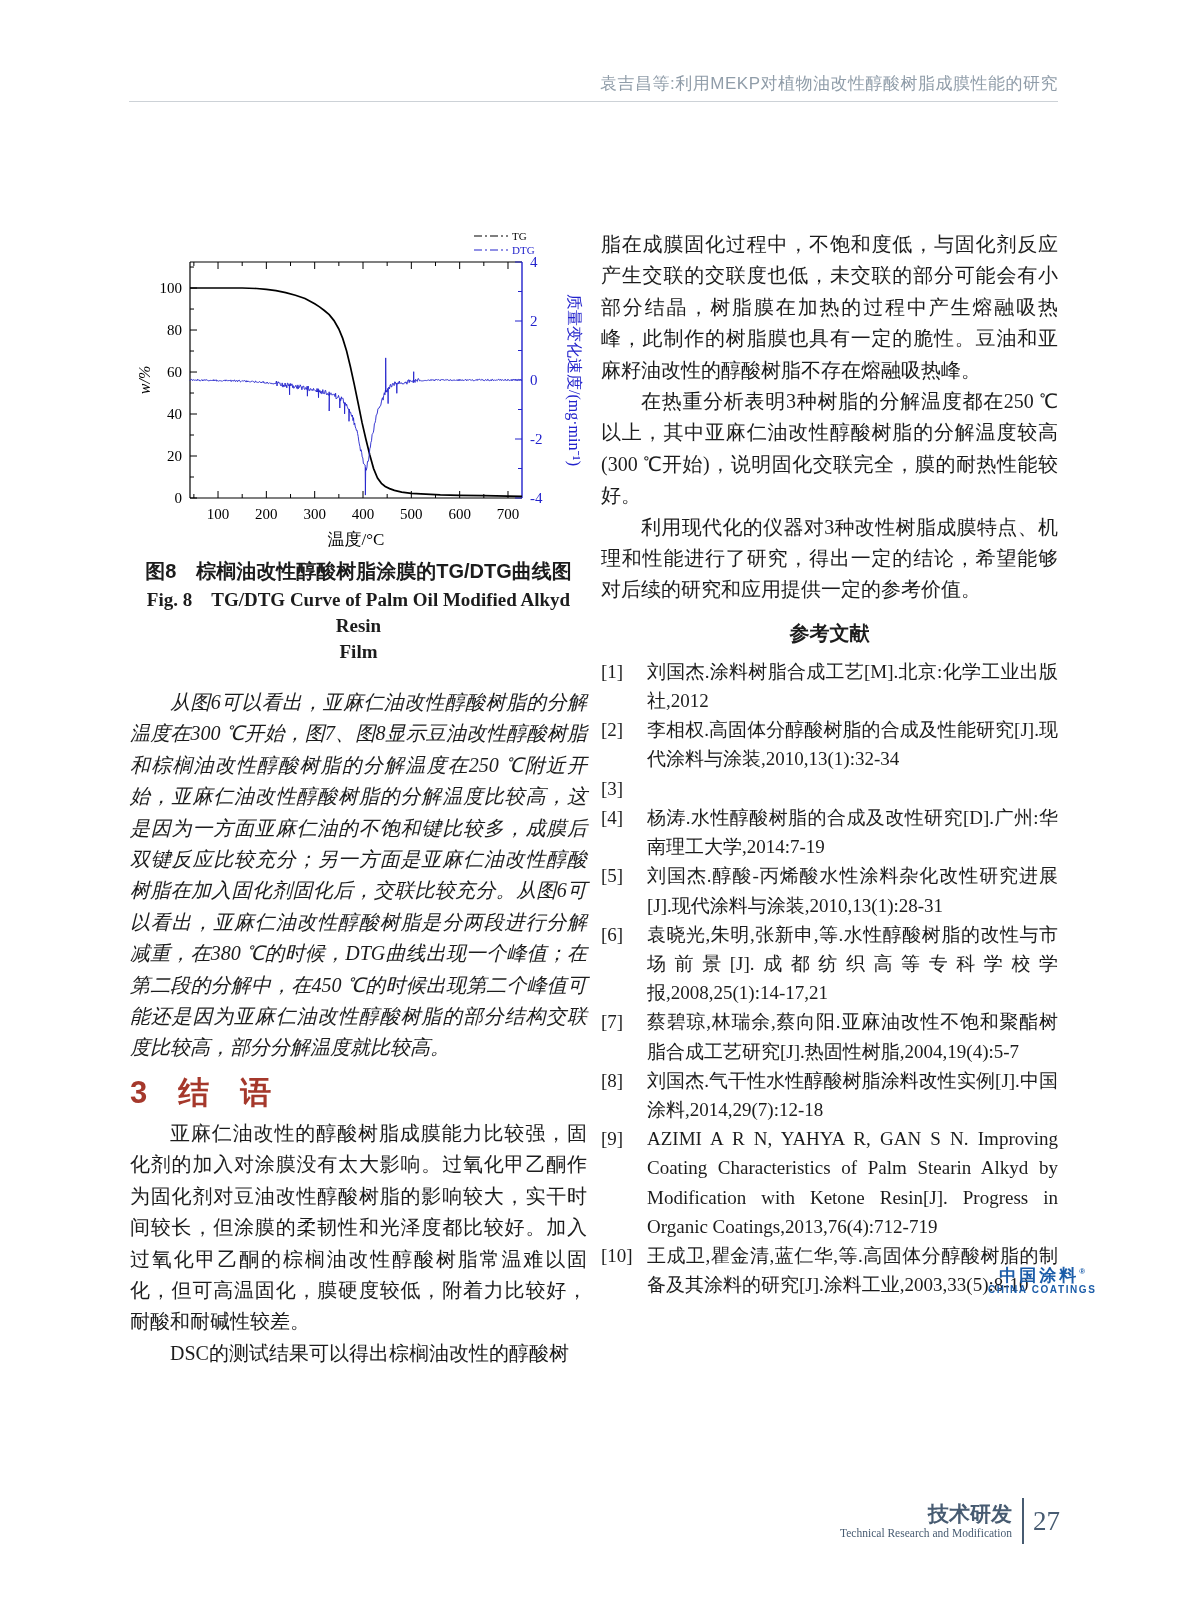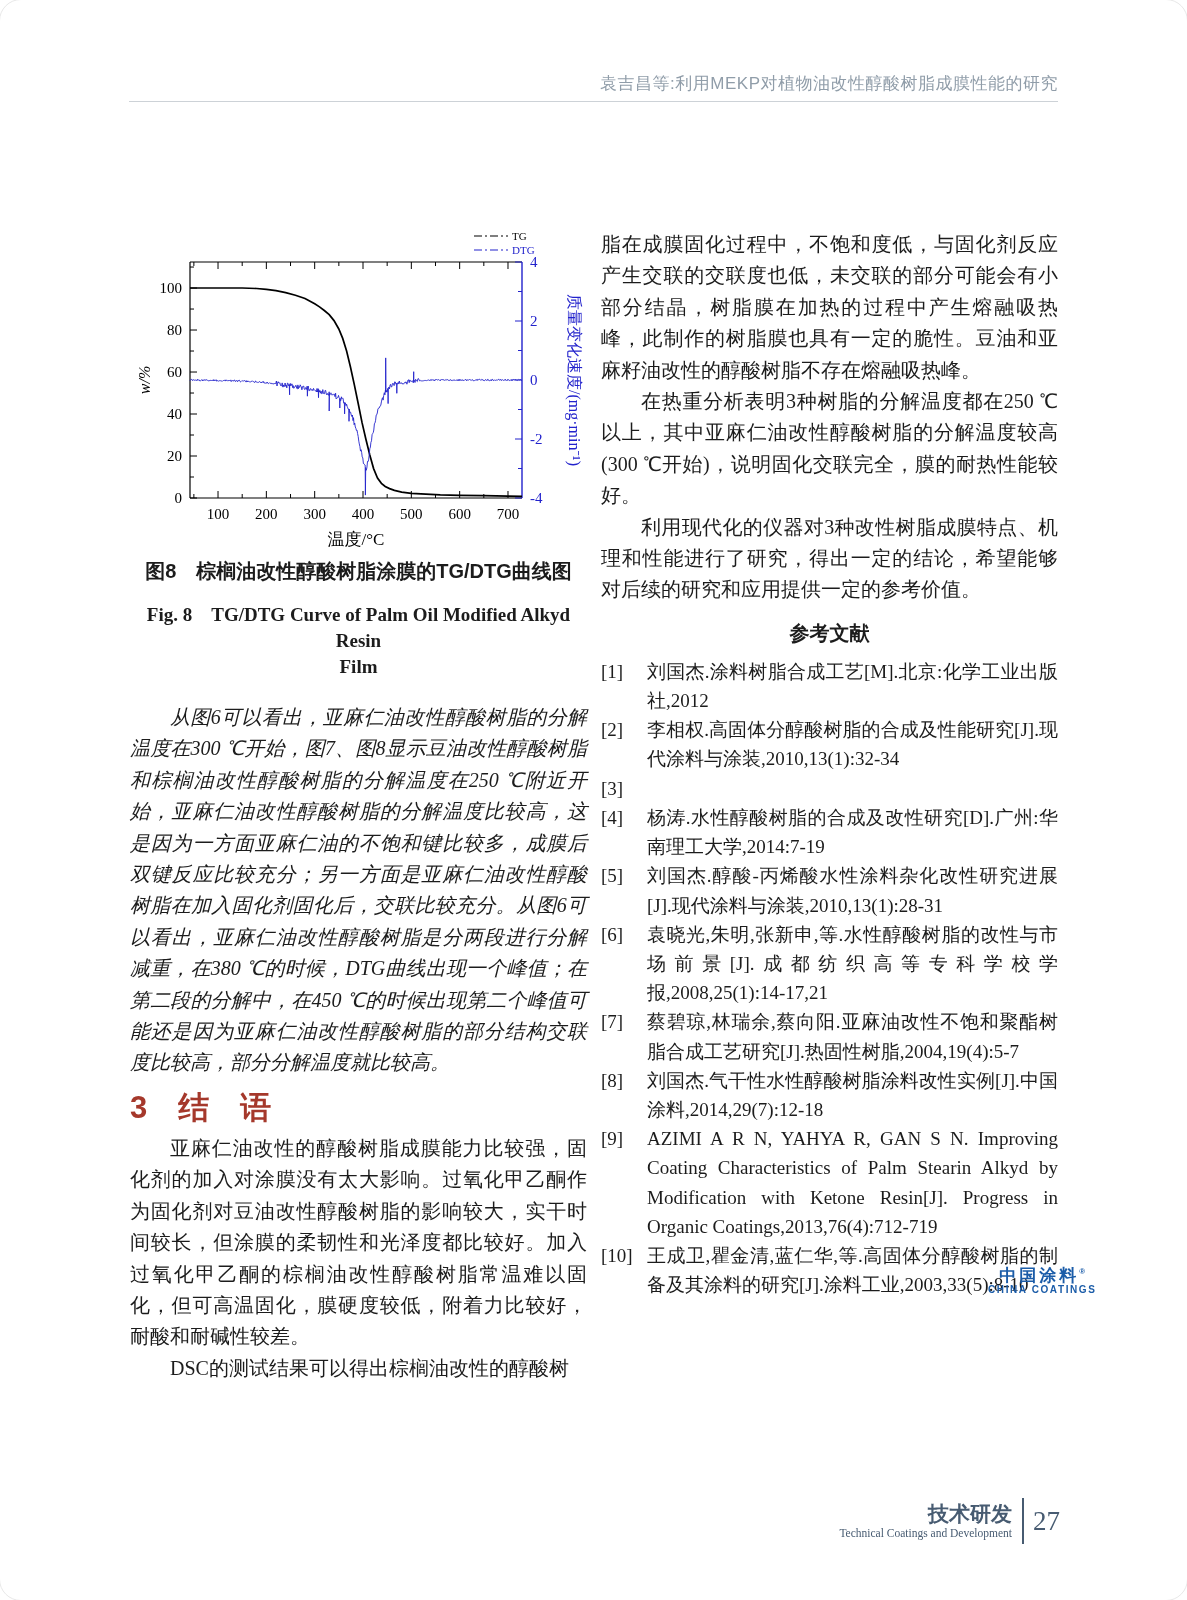--- a/index.html
+++ b/index.html
@@ -1,20 +1,19 @@
 <!DOCTYPE html>
 <html><head>
 <meta charset="utf-8">
 <style>
   html,body{margin:0;padding:0;background:#ffffff;}
   #page{
     position:relative;width:1187px;height:1600px;background:#ffffff;
     font-family:"Liberation Serif",serif;color:#1c1c1c;overflow:hidden;
     outline:1px solid #e8e8e8;
-    border-radius:21px;
   }
   
   .running-head{
     position:absolute;top:72px;right:129px;font-size:17px;color:#909da9;
     font-family:"Liberation Sans",sans-serif;letter-spacing:0.5px;
   }
   .head-rule{position:absolute;top:101px;left:129px;width:929px;border-top:1px solid #cdd2d7;}
   
   .col{position:absolute;width:457px;}
   #left-col{left:130px;top:222px;}
@@ -24,21 +23,21 @@
   }
   .indent{text-indent:2em;}
   
   #chart-svg{display:block;}
   .cap-cn{
     font-family:"Liberation Sans",sans-serif;font-weight:bold;font-size:20px;
     text-align:center;margin-top:6px;line-height:26px;
   }
   .cap-en{
     font-family:"Liberation Serif",serif;font-weight:bold;font-size:19px;
-    text-align:center;line-height:26px;margin-top:18px;
+    text-align:center;line-height:26px;margin-top:3px;
   }
   .section-heading{
     font-family:"Liberation Sans",sans-serif;font-weight:bold;font-size:31px;
     color:#a5382b;margin:14px 0 10px 0;line-height:30px;
   }
   #left-para1{margin-top:22px;font-style:italic;}
   
   .ref-heading{
     font-family:Liberation Serif, serif;font-weight:bold;font-size:20px;
     text-align:center;margin:14px 0 10px 0;
@@ -216,19 +215,19 @@
   </div>
 
   <div id="brand-logo">
     <div class="logo-cn"><span>中国涂料</span><span class="logo-reg">®</span></div>
     <div class="logo-en">CHINA COATINGS</div>
   </div>
 
   <div id="footer">
     <div class="foot-text">
       <div class="foot-cn">技术研发</div>
-      <div class="foot-en">Technical Coatings and Development</div>
+      <div class="foot-en">Technical Research and Modification</div>
     </div>
     <div class="foot-bar"></div>
     <div class="foot-page">27</div>
   </div>
 
 </div>
 
 </body></html>

